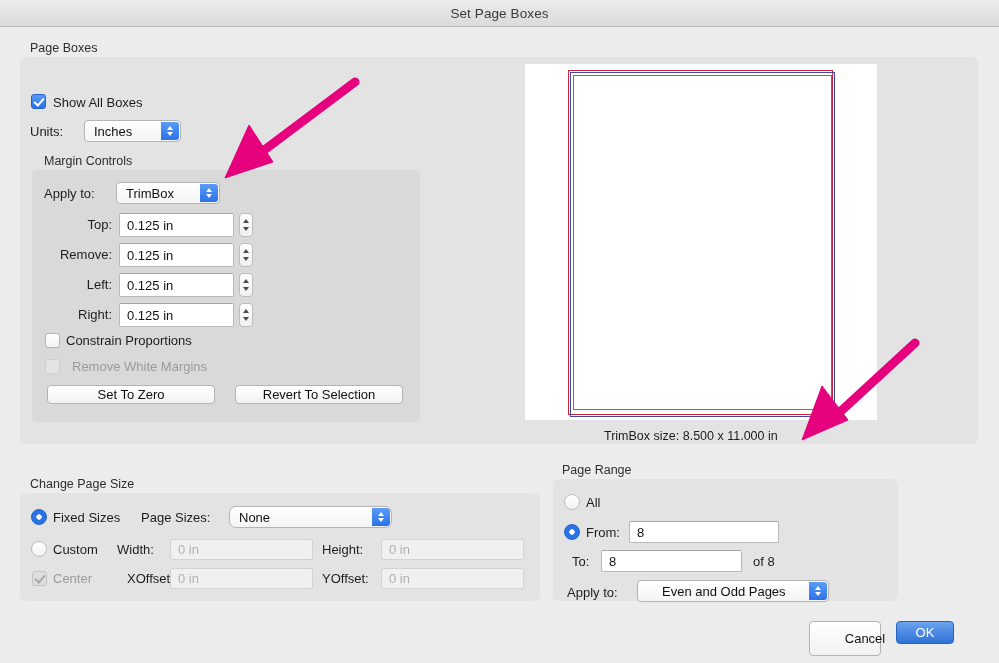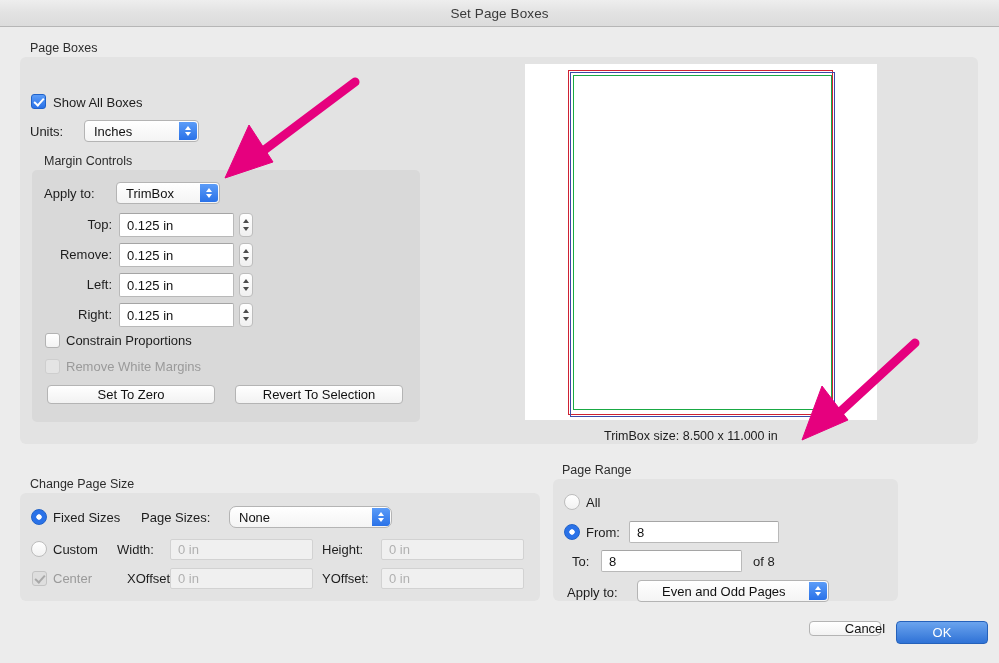--- a/index.html
+++ b/index.html
@@ -167,21 +167,21 @@
 </div>
 
 <div class="group-label" style="left:30px; top:41px;">Page Boxes</div>
 
 <div class="group-panel" style="left:20px; top:57px; width:958px; height:387px;"></div>
 
 <div class="cb checked" style="left:31px; top:94px;"></div>
 <div class="lbl" style="left:53px; top:95px;">Show All Boxes</div>
 
 <div class="lbl" style="left:30px; top:124px;">Units:</div>
-<div class="popup" style="left:84px; top:120px; width:115px;">
+<div class="popup" style="left:84px; top:120px; width:97px;">
   <span>Inches</span>
   <span class="arrowbox">
     <span class="up"></span>
       <span class="dn"></span>
   </span>
 </div>
 
 <div class="group-label" style="left:44px; top:154px;">Margin Controls</div>
 <div class="inner-panel" style="left:32px; top:170px; width:388px; height:252px;"></div>
 
@@ -219,21 +219,21 @@
 <div class="tf" style="left:119px; top:303px; width:115px; height:24px;">0.125 in</div>
 <div class="stepper" style="left:239px; top:303px;">
   <span class="ar up"></span>
     <span class="ar dn"></span>
 </div>
 
 <div class="cb" style="left:45px; top:333px;"></div>
 <div class="lbl" style="left:66px; top:333px;">Constrain Proportions</div>
 
 <div class="cb" style="left:45px; top:359px; border-color:#cecece; background:#e4e4e4;"></div>
-<div class="lbl dim" style="left:66px; top:359px;text-align:center;">Remove White Margins</div>
+<div class="lbl dim" style="left:72px; top:359px;text-align:center;">Remove White Margins</div>
 
 <div class="btn" style="left:47px; top:385px; width:168px;">Set To Zero</div>
 <div class="btn" style="left:235px; top:385px; width:168px;">Revert To Selection</div>
 
 <div class="preview-bg" style="left:525px; top:64px; width:352px; height:356px;"></div>
 
 <div class="pbox" id="pv-media" style="left: 568px; top: 70px; width: 265px; height: 345px; border-width: 1.5px; border-color: rgb(207, 34, 51);"></div>
 
 <div class="pbox" id="pv-bleed" style="left: 570px; top: 72px; width: 265px; height: 345px; border-width: 1.5px; border-color: rgb(59, 73, 168);"></div>
 
@@ -290,22 +290,22 @@
 
 <div class="lbl" style="left:567px; top:585px;">Apply to:</div>
 <div class="popup" style="left:637px; top:580px; width:192px;padding-left:24px;">
   <span>Even and Odd Pages</span>
   <span class="arrowbox">
     <span class="up"></span>
       <span class="dn"></span>
   </span>
 </div>
 
-<div class="btn" style="left:809px; top:621px; width:72px; height:15px;padding-left:40px;">Cancel</div>
-<div class="btn primary" style="left:896px; top:621px; width:92px; height:23px;">OK</div>
+<div class="btn" style="left:809px; top:621px; width:72px; height:35px;padding-left:40px;">Cancel</div>
+<div class="btn primary" style="left:896px; top:621px; width:58px; height:23px;">OK</div>
 
 <svg class="arrow-svg" style="left:215px; top:70px;" width="150" height="120">
   <g fill="#e6007e" stroke="#e6007e">
     <line x1="140" y1="12" x2="44" y2="84" stroke-width="9" stroke-linecap="round"></line>
     <polygon points="10,108 34,55 58,92"></polygon>
   </g>
 </svg>
 
 <svg class="arrow-svg" style="left:800px; top:330px;" width="150" height="120">
   <g fill="#e6007e" stroke="#e6007e">

